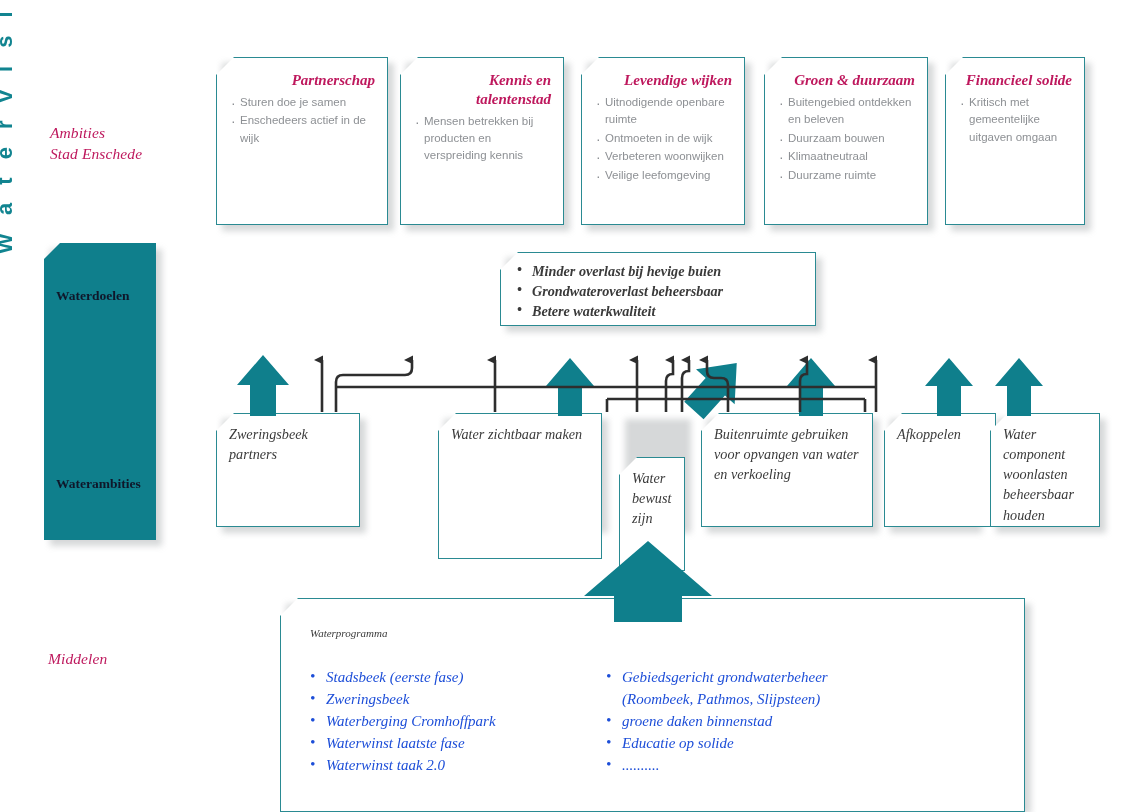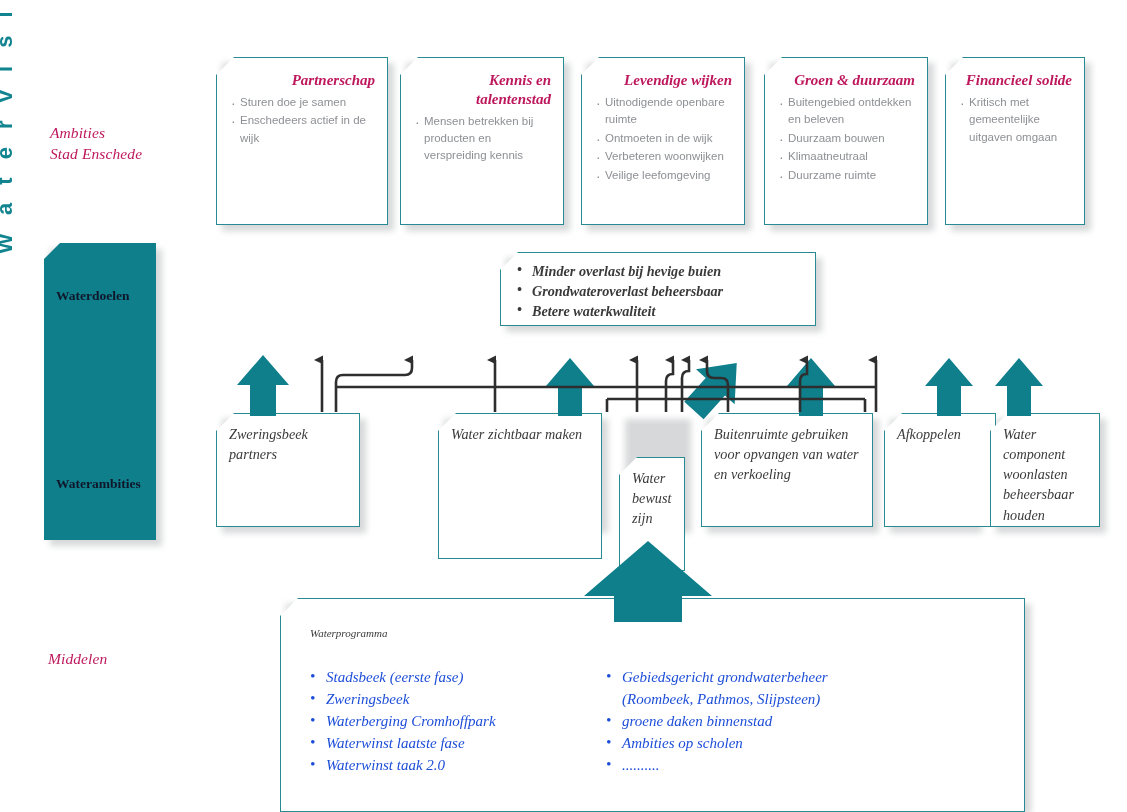--- a/index.html
+++ b/index.html
@@ -351,18 +351,18 @@
       <li>Stadsbeek (eerste fase)</li>
       <li>Zweringsbeek</li>
       <li>Waterberging Cromhoffpark</li>
       <li>Waterwinst laatste fase</li>
       <li>Waterwinst taak 2.0</li>
     </ul>
     <ul class="prog-col" id="prog-col-right">
       <li>Gebiedsgericht grondwaterbeheer</li>
       <li class="cont">(Roombeek, Pathmos, Slijpsteen)</li>
       <li>groene daken binnenstad</li>
-      <li>Ambities op scholen</li>
+      <li>Educatie op solide</li>
       <li>..........</li>
     </ul>
   </div>
 
 </div>
 
 </body></html>

